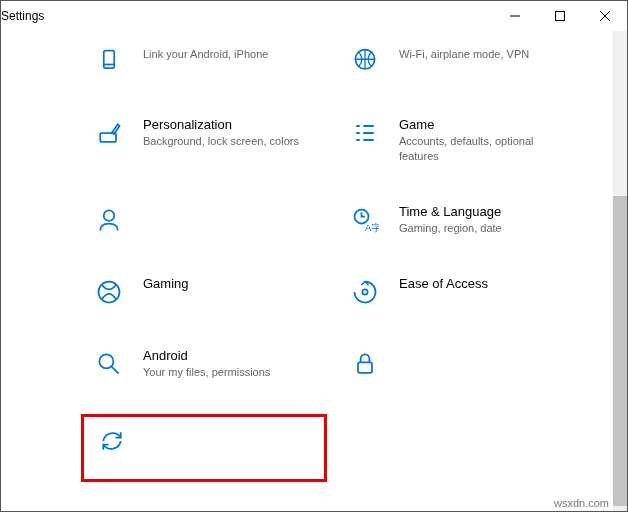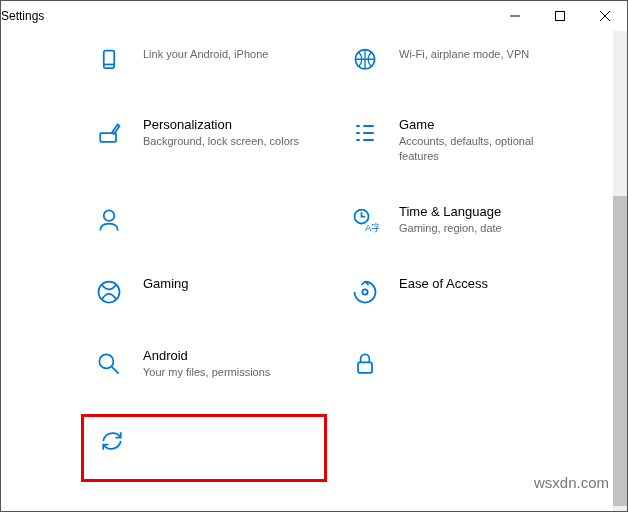--- a/index.html
+++ b/index.html
@@ -109,22 +109,22 @@
     position: absolute;
     right: 0;
     width: 14px;
     top: 165px;
     height: 310px;
     background: #c2c2c2;
   }
   .watermark {
     position: absolute;
     right: 16px;
-    bottom: 20px;
-    font-size: 15px;
+    bottom: 2px;
+    font-size: 11px;
     color: #777;
     background: rgba(255,255,255,0.7);
     padding: 0 2px;
   }
 </style>
 </head>
 <body>
 
 <div class="titlebar">
   <div class="titlebar-title">Settings</div>

